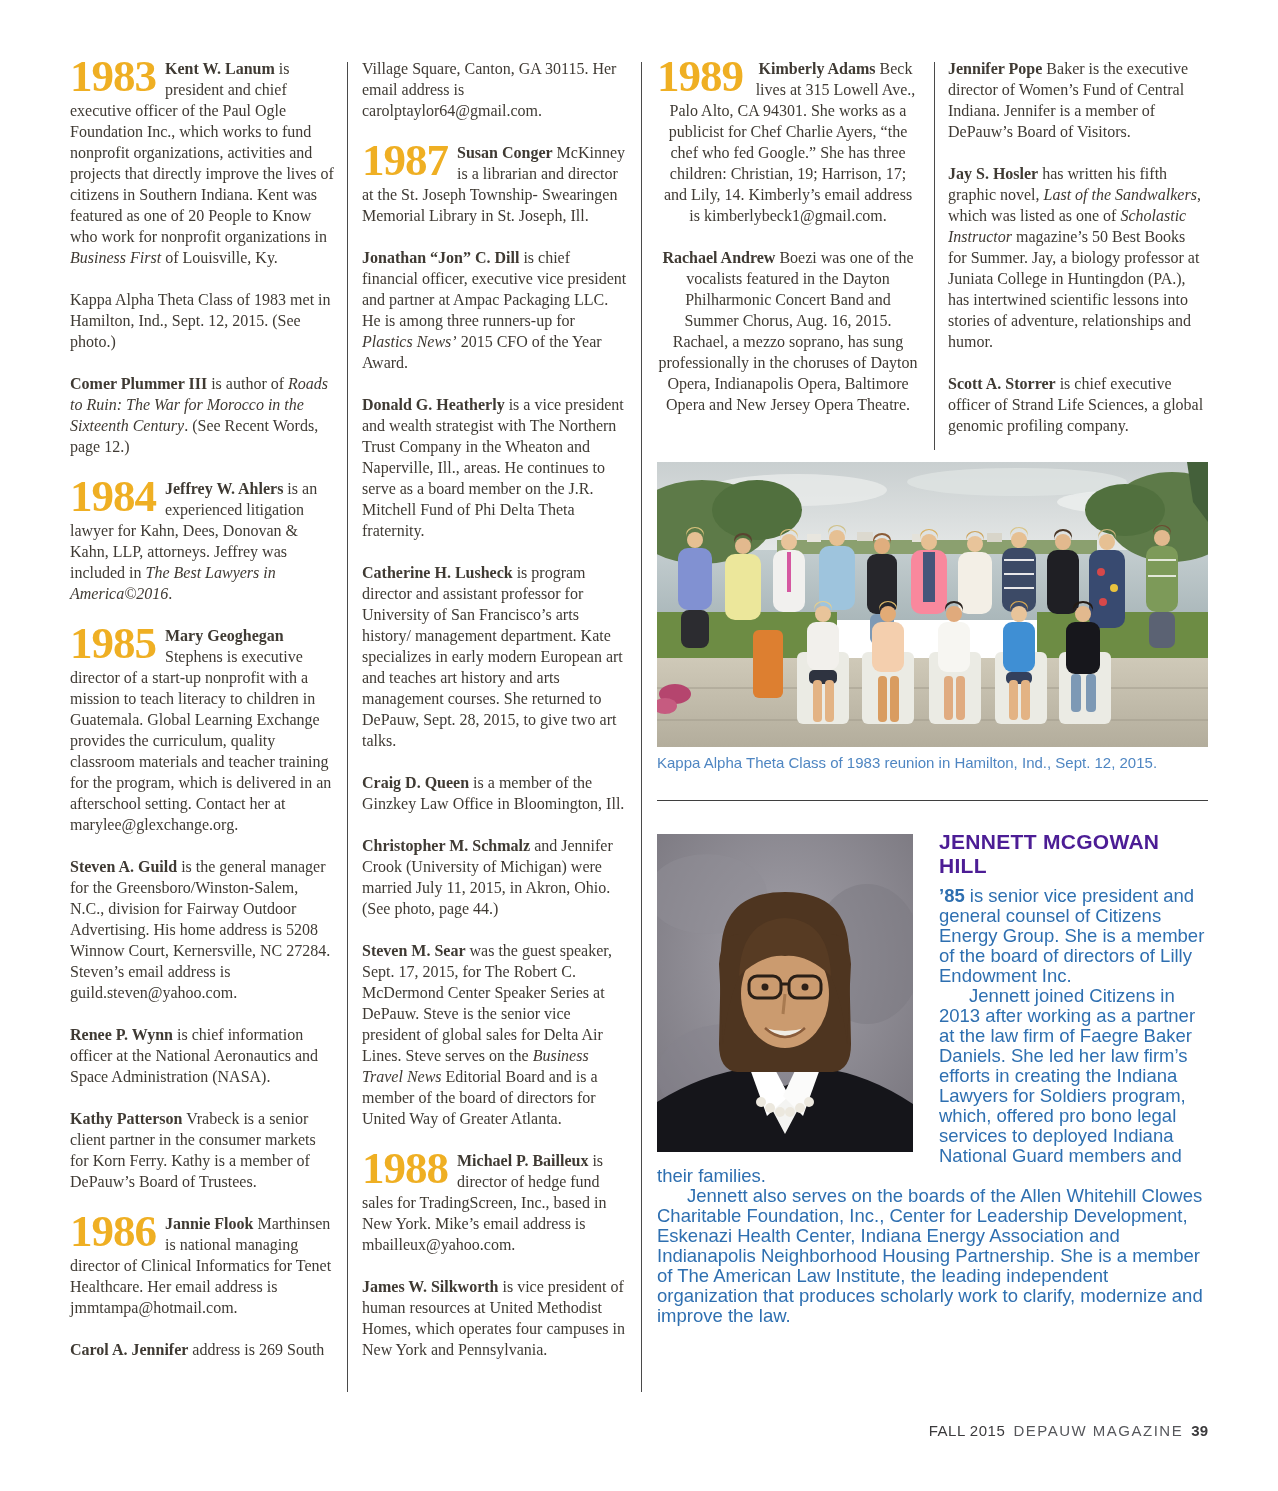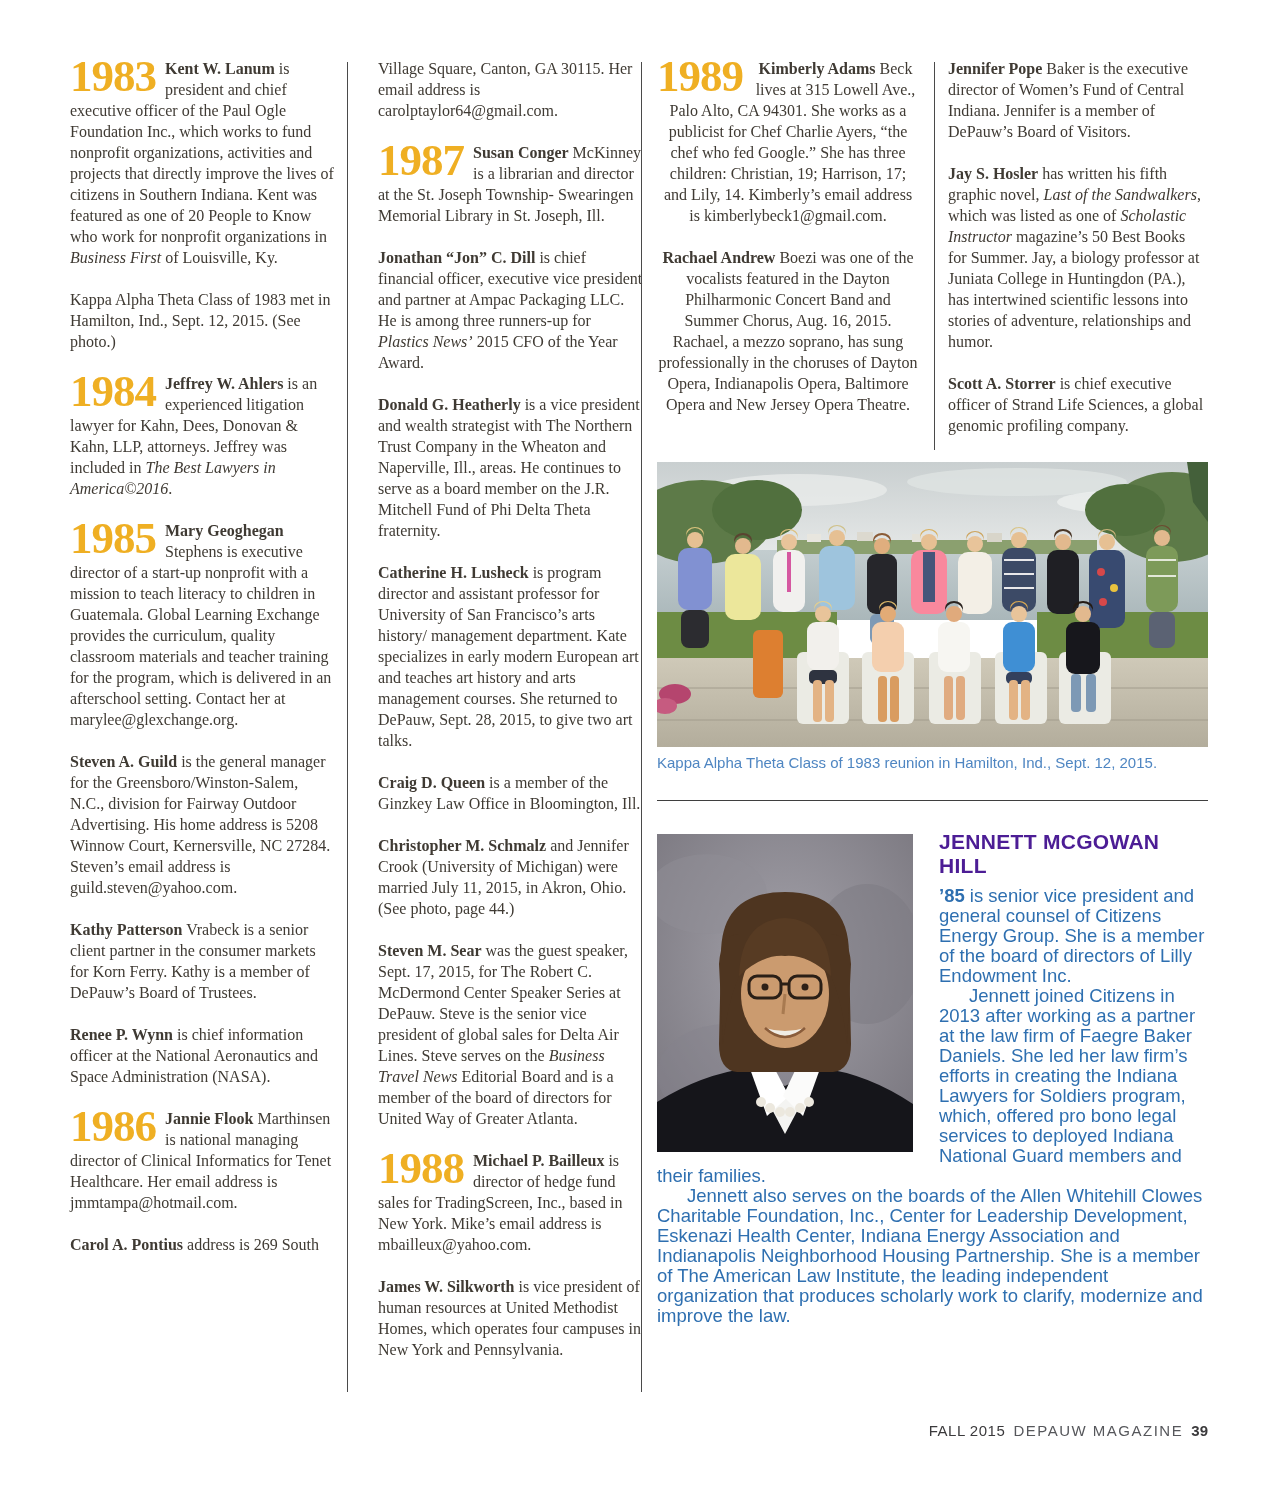--- a/index.html
+++ b/index.html
@@ -35,29 +35,30 @@
   .footer .pagenum{font-weight:bold;}
 </style>
 </head>
 <body>
 
 <div class="page">
 
   <div class="col" style="left:70px;width:266px;">
       <p class="note"><span class="year">1983</span><span class="seg-b">Kent W. Lanum</span><span> is president and chief executive officer of the Paul Ogle Foundation Inc., which works to fund nonprofit organizations, activities and projects that directly improve the lives of citizens in Southern Indiana. Kent was featured as one of 20 People to Know who work for nonprofit organizations in </span><span class="seg-i">Business First</span><span> of Louisville, Ky.</span></p>
       <p class="note"><span>Kappa Alpha Theta Class of 1983 met in Hamilton, Ind., Sept. 12, 2015. (See photo.)</span></p>
+      <p class="note"><span class="seg-b">Comer Plummer III</span><span> is author of </span><span class="seg-i">Roads to Ruin: The War for Morocco in the Sixteenth Century</span><span>. (See Recent Words, page 12.)</span></p>
       <p class="note"><span class="year">1984</span><span class="seg-b">Jeffrey W. Ahlers</span><span> is an experienced litigation lawyer for Kahn, Dees, Donovan &amp; Kahn, LLP, attorneys. Jeffrey was included in </span><span class="seg-i">The Best Lawyers in America©2016</span><span>.</span></p>
       <p class="note"><span class="year">1985</span><span class="seg-b">Mary Geoghegan</span><span> Stephens is executive director of a start-up nonprofit with a mission to teach literacy to children in Guatemala. Global Learning Exchange provides the curriculum, quality classroom materials and teacher training for the program, which is delivered in an afterschool setting. Contact her at marylee@glexchange.org.</span></p>
       <p class="note"><span class="seg-b">Steven A. Guild</span><span> is the general manager for the Greensboro/Winston-Salem, N.C., division for Fairway Outdoor Advertising. His home address is 5208 Winnow Court, Kernersville, NC 27284. Steven’s email address is guild.steven@yahoo.com.</span></p>
+      <p class="note"><span class="seg-b">Renee P. Wynn</span><span> is chief information officer at the National Aeronautics and Space Administration (NASA).</span></p>
       <p class="note"><span class="seg-b">Kathy Patterson</span><span> Vrabeck is a senior client partner in the consumer markets for Korn Ferry. Kathy is a member of DePauw’s Board of Trustees.</span></p>
-      <p class="note"><span class="seg-b">Renee P. Wynn</span><span> is chief information officer at the National Aeronautics and Space Administration (NASA).</span></p>
       <p class="note"><span class="year">1986</span><span class="seg-b">Jannie Flook</span><span> Marthinsen is national managing director of Clinical Informatics for Tenet Healthcare. Her email address is jmmtampa@hotmail.com.</span></p>
-      <p class="note"><span class="seg-b">Carol A. Pontius</span><span> address is 269 South</span></p>
+      <p class="note"><span class="seg-b">Carol A. Jennifer</span><span> address is 269 South</span></p>
     </div>
-  <div class="col" style="left:378px;width:266px;">
+  <div class="col" style="left:362px;width:266px;">
       <p class="note"><span>Village Square, Canton, GA 30115. Her email address is carolptaylor64@gmail.com.</span></p>
       <p class="note"><span class="year">1987</span><span class="seg-b">Susan Conger</span><span> McKinney is a librarian and director at the St. Joseph Township- Swearingen Memorial Library in St. Joseph, Ill.</span></p>
       <p class="note"><span class="seg-b">Jonathan “Jon” C. Dill</span><span> is chief financial officer, executive vice president and partner at Ampac Packaging LLC. He is among three runners-up for </span><span class="seg-i">Plastics News’</span><span> 2015 CFO of the Year Award.</span></p>
       <p class="note"><span class="seg-b">Donald G. Heatherly</span><span> is a vice president and wealth strategist with The Northern Trust Company in the Wheaton and Naperville, Ill., areas. He continues to serve as a board member on the J.R. Mitchell Fund of Phi Delta Theta fraternity.</span></p>
       <p class="note"><span class="seg-b">Catherine H. Lusheck</span><span> is program director and assistant professor for University of San Francisco’s arts history/ management department. Kate specializes in early modern European art and teaches art history and arts management courses. She returned to DePauw, Sept. 28, 2015, to give two art talks.</span></p>
       <p class="note"><span class="seg-b">Craig D. Queen</span><span> is a member of the Ginzkey Law Office in Bloomington, Ill.</span></p>
       <p class="note"><span class="seg-b">Christopher M. Schmalz</span><span> and Jennifer Crook (University of Michigan) were married July 11, 2015, in Akron, Ohio. (See photo, page 44.)</span></p>
       <p class="note"><span class="seg-b">Steven M. Sear</span><span> was the guest speaker, Sept. 17, 2015, for The Robert C. McDermond Center Speaker Series at DePauw. Steve is the senior vice president of global sales for Delta Air Lines. Steve serves on the </span><span class="seg-i">Business Travel News</span><span> Editorial Board and is a member of the board of directors for United Way of Greater Atlanta.</span></p>
       <p class="note"><span class="year">1988</span><span class="seg-b">Michael P. Bailleux</span><span> is director of hedge fund sales for TradingScreen, Inc., based in New York. Mike’s email address is mbailleux@yahoo.com.</span></p>
       <p class="note"><span class="seg-b">James W. Silkworth</span><span> is vice president of human resources at United Methodist Homes, which operates four campuses in New York and Pennsylvania.</span></p>

